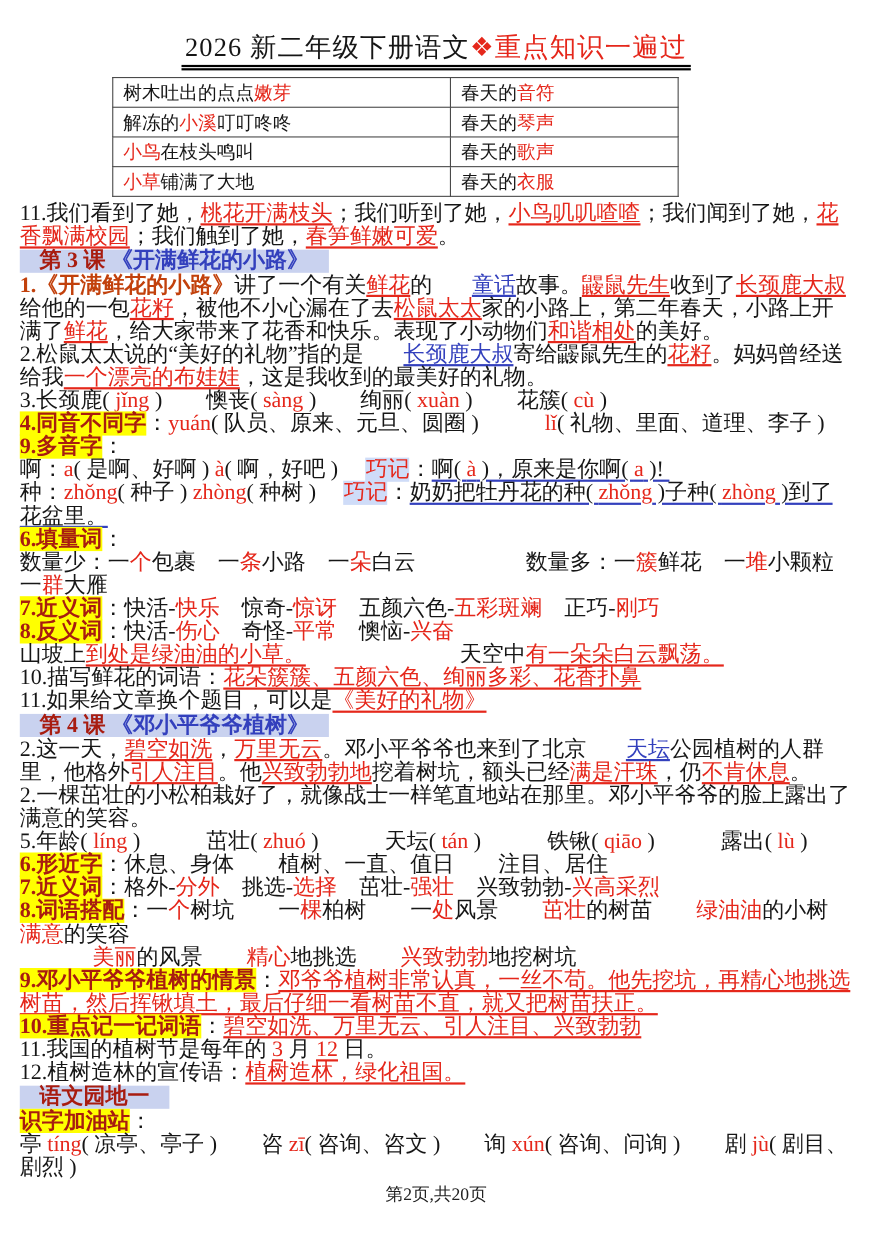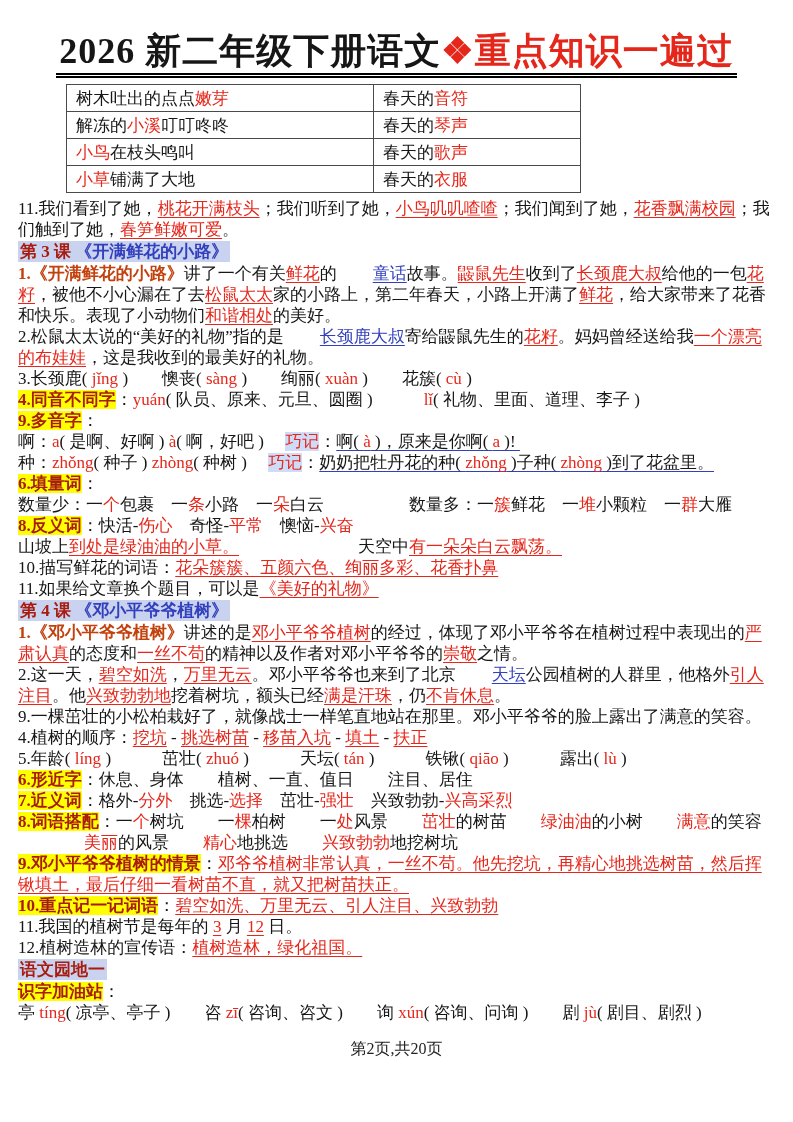--- a/index.html
+++ b/index.html
@@ -4,35 +4,35 @@
 <style>
   html,body{margin:0;padding:0;background:#fff;}
   body{
     width:793px;height:1122px;overflow:hidden;
     font-family:"Liberation Serif","DejaVu Serif",serif;
     color:#161616;
   }
   .page{padding:30px 18px 0 18px;}
   h1.title{
     display:table;margin:0 auto 6px auto;padding:0 3px 1px 3px;
-    font-size:36px;font-weight:bold;line-height:1.18;white-space:nowrap;
+    font-size:24px;font-weight:normal;line-height:1.18;white-space:nowrap;
     border-bottom:5px double #000;letter-spacing:1px;
   }
   .t-red{color:var(--red);}
-  table.spring{border-collapse:collapse;margin:4px 0 5px 48px;}
+  table.spring{border-collapse:collapse;margin:4px 0 5px 84px;}
   table.spring td{
     border:1.2px solid #4a4a4a;height:26px;padding:0 9px;
     font-size:17px;vertical-align:middle;
   }
   td.c1{width:288px;}
   td.c2{width:188px;}
-  .ln{font-size:17px;line-height:21px;margin:0;padding:0;}
-  .sec-h{display:table;background:var(--lavender);font-weight:bold;padding:0 2px;margin:1px 0;}
+  .ln{font-size:20px;line-height:21px;margin:0;padding:0;}
+  .sec-h{display:table;background:var(--lavender);font-weight:bold;padding:0 18px;margin:1px 0;}
   .indent{padding-left:66px;}
-  .footer{text-align:center;font-size:16px;margin-top:16px;color:#222;}
+  .footer{text-align:center;font-size:16px;margin-top:4px;color:#222;}
   .run{white-space:pre-wrap;}
   .run.k{color:#161616;}
   .run.bk{color:#c2410c;font-weight:bold;}
   .run.r{color:var(--red);}
   .run.ru{color:var(--red);text-decoration:underline;text-decoration-color:var(--red);text-underline-offset:3px;}
   .run.bu{color:var(--blue);text-decoration:underline;text-decoration-color:var(--blue);text-underline-offset:3px;margin-left:36px;}
   .run.ub{color:#161616;text-decoration:underline;text-decoration-color:var(--blue);text-underline-offset:3px;}
   .run.ubr{color:var(--red);text-decoration:underline;text-decoration-color:var(--blue);text-underline-offset:3px;}
   .run.yl{background:var(--yellow);color:var(--dark_red);font-weight:bold;}
   .run.lv{background:var(--lavblue);color:var(--red);}
@@ -78,32 +78,31 @@
     </div>
   <p class="ln"><span class="run bk">1.《开满鲜花的小路》</span><span class="run k">讲了一个有关</span><span class="run ru">鲜花</span><span class="run k">的</span><span class="run bu">童话</span><span class="run k">故事。</span><span class="run ru">鼹鼠先生</span><span class="run k">收到了</span><span class="run ru">长颈鹿大叔</span><span class="run k">给他的一包</span><span class="run ru">花籽</span><span class="run k">，被他不小心漏在了去</span><span class="run ru">松鼠太太</span><span class="run k">家的小路上，第二年春天，小路上开满了</span><span class="run ru">鲜花</span><span class="run k">，给大家带来了花香和快乐。表现了小动物们</span><span class="run ru">和谐相处</span><span class="run k">的美好。</span></p>
   <p class="ln"><span class="run k">2.松鼠太太说的“美好的礼物”指的是</span><span class="run bu">长颈鹿大叔</span><span class="run k">寄给鼹鼠先生的</span><span class="run ru">花籽</span><span class="run k">。妈妈曾经送给我</span><span class="run ru">一个漂亮的布娃娃</span><span class="run k">，这是我收到的最美好的礼物。</span></p>
   <p class="ln"><span class="run k">3.长颈鹿( </span><span class="run r">jǐng</span><span class="run k"> )　　懊丧( </span><span class="run r">sàng</span><span class="run k"> )　　绚丽( </span><span class="run r">xuàn</span><span class="run k"> )　　花簇( </span><span class="run r">cù</span><span class="run k"> )</span></p>
   <p class="ln"><span class="run yl">4.同音不同字</span><span class="run k">：</span><span class="run r">yuán</span><span class="run k">( 队员、原来、元旦、圆圈 )　　　</span><span class="run r">lǐ</span><span class="run k">( 礼物、里面、道理、李子 )</span></p>
   <p class="ln"><span class="run yl">9.多音字</span><span class="run k">：</span></p>
   <p class="ln"><span class="run k">啊：</span><span class="run r">a</span><span class="run k">( 是啊、好啊 ) </span><span class="run r">à</span><span class="run k">( 啊，好吧 )　 </span><span class="run lv">巧记</span><span class="run k">：</span><span class="run ub">啊( </span><span class="run ubr">à</span><span class="run ub"> )，原来是你啊( </span><span class="run ubr">a</span><span class="run ub"> )! </span></p>
   <p class="ln"><span class="run k">种：</span><span class="run r">zhǒng</span><span class="run k">( 种子 ) </span><span class="run r">zhòng</span><span class="run k">( 种树 )　 </span><span class="run lv">巧记</span><span class="run k">：</span><span class="run ub">奶奶把牡丹花的种( </span><span class="run ubr">zhǒng</span><span class="run ub"> )子种( </span><span class="run ubr">zhòng</span><span class="run ub"> )到了花盆里。</span></p>
   <p class="ln"><span class="run yl">6.填量词</span><span class="run k">：</span></p>
   <p class="ln"><span class="run k">数量少：一</span><span class="run r">个</span><span class="run k">包裹　一</span><span class="run r">条</span><span class="run k">小路　一</span><span class="run r">朵</span><span class="run k">白云　　　　　数量多：一</span><span class="run r">簇</span><span class="run k">鲜花　一</span><span class="run r">堆</span><span class="run k">小颗粒　一</span><span class="run r">群</span><span class="run k">大雁</span></p>
+  <p class="ln"><span class="run yl">7.近义词</span><span class="run k">：快活-</span><span class="run r">快乐</span><span class="run k">　惊奇-</span><span class="run r">惊讶</span><span class="run k">　五颜六色-</span><span class="run r">五彩斑斓</span><span class="run k">　正巧-</span><span class="run r">刚巧</span></p>
   <p class="ln"><span class="run yl">8.反义词</span><span class="run k">：快活-</span><span class="run r">伤心</span><span class="run k">　奇怪-</span><span class="run r">平常</span><span class="run k">　懊恼-</span><span class="run r">兴奋</span></p>
   <p class="ln"><span class="run k">山坡上</span><span class="run ru">到处是绿油油的小草。</span><span class="run k">　　　　　　　天空中</span><span class="run ru">有一朵朵白云飘荡。</span></p>
   <p class="ln"><span class="run k">10.描写鲜花的词语：</span><span class="run ru">花朵簇簇、五颜六色、绚丽多彩、花香扑鼻</span></p>
   <p class="ln"><span class="run k">11.如果给文章换个题目，可以是</span><span class="run ru">《美好的礼物》</span></p>
   <div class="ln sec-h">
       <span class="run dr">第 4 课 </span>
       <span class="run hb">《邓小平爷爷植树》</span>
     </div>
-  <p class="ln"><span class="run bk">1.《邓小平爷爷植树》</span><span class="run k">讲述的是</span><span class="run ru">邓小平爷爷植树</span><span class="run k">的经过，体现了邓小平爷爷在植树过程中表现出的</span><span class="run ru">严肃认真</span><span class="run k">的态度和</span><span class="run ru">一丝不苟</span><span class="run k">的精神以及作者对邓小平爷爷的</span><span class="run ru">崇敬</span><span class="run k">之情。</span></p>
   <p class="ln"><span class="run k">2.这一天，</span><span class="run ru">碧空如洗</span><span class="run k">，</span><span class="run ru">万里无云</span><span class="run k">。邓小平爷爷也来到了北京</span><span class="run bu">天坛</span><span class="run k">公园植树的人群里，他格外</span><span class="run ru">引人注目</span><span class="run k">。他</span><span class="run ru">兴致勃勃地</span><span class="run k">挖着树坑，额头已经</span><span class="run ru">满是汗珠</span><span class="run k">，仍</span><span class="run ru">不肯休息</span><span class="run k">。</span></p>
-  <p class="ln"><span class="run k">9.一棵茁壮的小松柏栽好了，就像战士一样笔直地站在那里。邓小平爷爷的脸上露出了满意的笑容。</span></p>
-  <p class="ln"><span class="run k">4.植树的顺序：</span><span class="run ru">挖坑</span><span class="run k"> - </span><span class="run ru">挑选树苗</span><span class="run k"> - </span><span class="run ru">移苗入坑</span><span class="run k"> - </span><span class="run ru">填土</span><span class="run k"> - </span><span class="run ru">扶正</span></p>
+  <p class="ln"><span class="run k">2.一棵茁壮的小松柏栽好了，就像战士一样笔直地站在那里。邓小平爷爷的脸上露出了满意的笑容。</span></p>
   <p class="ln"><span class="run k">5.年龄( </span><span class="run r">líng</span><span class="run k"> )　　　茁壮( </span><span class="run r">zhuó</span><span class="run k"> )　　　天坛( </span><span class="run r">tán</span><span class="run k"> )　　　铁锹( </span><span class="run r">qiāo</span><span class="run k"> )　　　露出( </span><span class="run r">lù</span><span class="run k"> )</span></p>
   <p class="ln"><span class="run yl">6.形近字</span><span class="run k">：休息、身体　　植树、一直、值日　　注目、居住</span></p>
   <p class="ln"><span class="run yl">7.近义词</span><span class="run k">：格外-</span><span class="run r">分外</span><span class="run k">　挑选-</span><span class="run r">选择</span><span class="run k">　茁壮-</span><span class="run r">强壮</span><span class="run k">　兴致勃勃-</span><span class="run r">兴高采烈</span></p>
   <p class="ln"><span class="run yl">8.词语搭配</span><span class="run k">：一</span><span class="run r">个</span><span class="run k">树坑　　一</span><span class="run r">棵</span><span class="run k">柏树　　一</span><span class="run r">处</span><span class="run k">风景　　</span><span class="run r">茁壮</span><span class="run k">的树苗　　</span><span class="run r">绿油油</span><span class="run k">的小树　　</span><span class="run r">满意</span><span class="run k">的笑容</span></p>
   <p class="ln indent"><span class="run r">美丽</span><span class="run k">的风景　　</span><span class="run r">精心</span><span class="run k">地挑选　　</span><span class="run r">兴致勃勃</span><span class="run k">地挖树坑</span></p>
   <p class="ln"><span class="run yl">9.邓小平爷爷植树的情景</span><span class="run k">：</span><span class="run ru">邓爷爷植树非常认真，一丝不苟。他先挖坑，再精心地挑选树苗，然后挥锹填土，最后仔细一看树苗不直，就又把树苗扶正。</span></p>
   <p class="ln"><span class="run yl">10.重点记一记词语</span><span class="run k">：</span><span class="run ru">碧空如洗、万里无云、引人注目、兴致勃勃</span></p>
   <p class="ln"><span class="run k">11.我国的植树节是每年的 </span><span class="run ru">3</span><span class="run k"> 月 </span><span class="run ru">12</span><span class="run k"> 日。</span></p>
   <p class="ln"><span class="run k">12.植树造林的宣传语：</span><span class="run ru">植树造林，绿化祖国。</span></p>
   <div class="ln sec-h">

